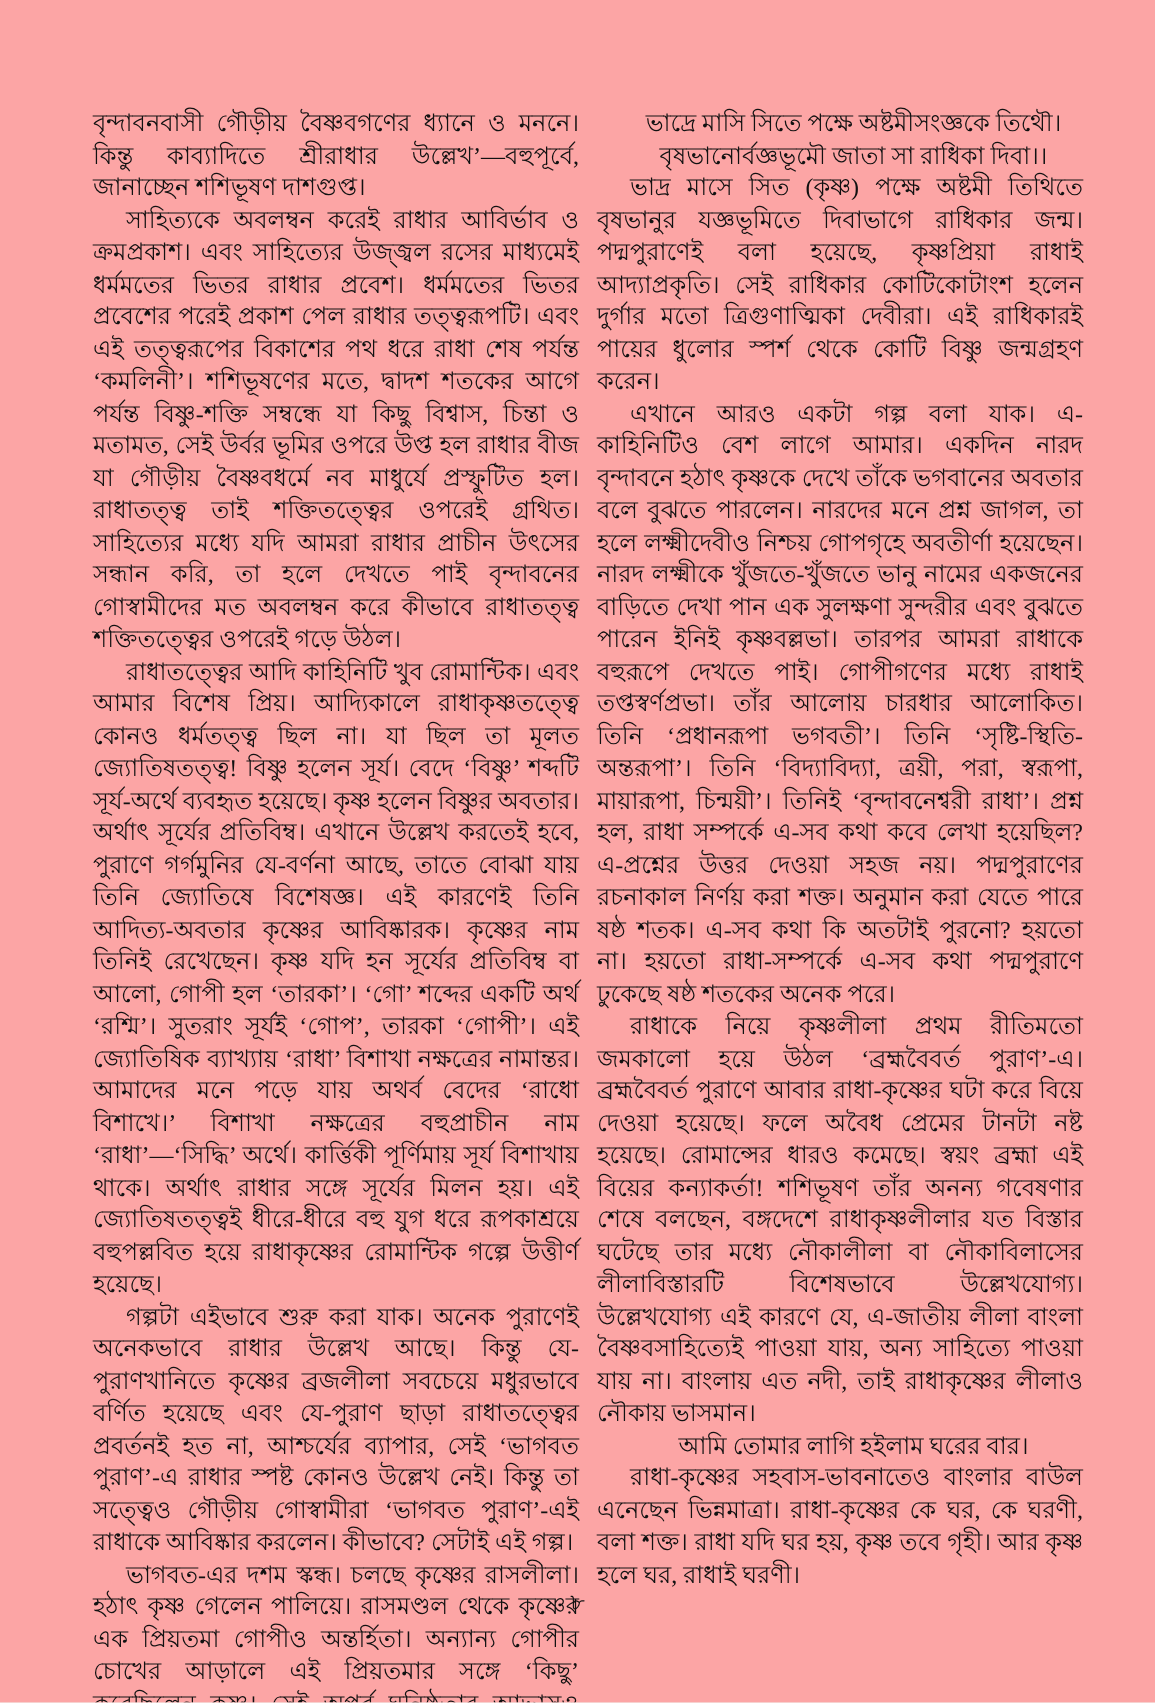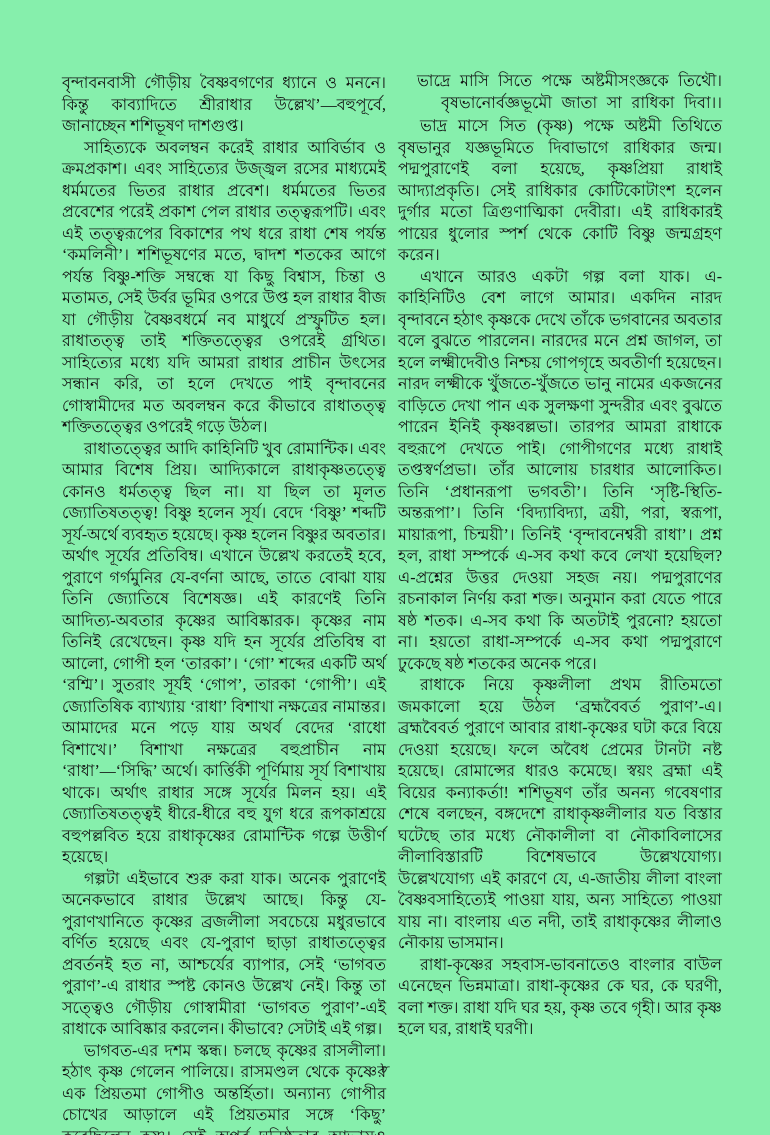--- a/index.html
+++ b/index.html
@@ -5,21 +5,21 @@
   html, body {
     margin: 0;
     padding: 0;
     background: #f3f3f1;
   }
   .page {
     position: relative;
     width: 770px;
     height: 1135px;
     margin: 0 auto;
-    background: #86efac;
+    background: #fca5a5;
     color: #111111;
     font-family: "Liberation Serif", "DejaVu Serif", serif;
     overflow: hidden;
   }
   .columns {
     position: absolute;
     top: 72px;
     left: 62px;
     width: 660px;
     display: flex;
@@ -33,22 +33,21 @@
   }
   .para {
     margin: 0;
   }
   .para.indent {
     text-indent: 22px;
   }
   .verse {
     margin: 0;
     padding-left: 18px;
-    text-align: right;
-    font-family: Liberation Mono, monospace;
+    text-align: center;
   }
   .verse .verse-line {
     text-indent: 0;
   }
   .page-number {
     position: absolute;
     left: 0;
     right: 0;
     top: 1056px;
     text-align: center;
@@ -72,20 +71,21 @@
 
     <div class="col">
       <div class="verse">
         <div class="verse-line">ভাদ্রে মাসি সিতে পক্ষে অষ্টমীসংজ্ঞকে তিথৌ।</div>
         <div class="verse-line">বৃষভানোর্বজ্ঞভূমৌ জাতা সা রাধিকা দিবা।।</div>
       </div>
       <p class="para indent">ভাদ্র মাসে সিত (কৃষ্ণ) পক্ষে অষ্টমী তিথিতে বৃষভানুর যজ্ঞভূমিতে দিবাভাগে রাধিকার জন্ম। পদ্মপুরাণেই বলা হয়েছে, কৃষ্ণপ্রিয়া রাধাই আদ্যাপ্রকৃতি। সেই রাধিকার কোটিকোটাংশ হলেন দুর্গার মতো ত্রিগুণাত্মিকা দেবীরা। এই রাধিকারই পায়ের ধুলোর স্পর্শ থেকে কোটি বিষ্ণু জন্মগ্রহণ করেন।</p>
       <p class="para indent">এখানে আরও একটা গল্প বলা যাক। এ-কাহিনিটিও বেশ লাগে আমার। একদিন নারদ বৃন্দাবনে হঠাৎ কৃষ্ণকে দেখে তাঁকে ভগবানের অবতার বলে বুঝতে পারলেন। নারদের মনে প্রশ্ন জাগল, তা হলে লক্ষ্মীদেবীও নিশ্চয় গোপগৃহে অবতীর্ণা হয়েছেন। নারদ লক্ষ্মীকে খুঁজতে-খুঁজতে ভানু নামের একজনের বাড়িতে দেখা পান এক সুলক্ষণা সুন্দরীর এবং বুঝতে পারেন ইনিই কৃষ্ণবল্লভা। তারপর আমরা রাধাকে বহুরূপে দেখতে পাই। গোপীগণের মধ্যে রাধাই তপ্তস্বর্ণপ্রভা। তাঁর আলোয় চারধার আলোকিত। তিনি ‘প্রধানরূপা ভগবতী’। তিনি ‘সৃষ্টি-স্থিতি-অন্তরূপা’। তিনি ‘বিদ্যাবিদ্যা, ত্রয়ী, পরা, স্বরূপা, মায়ারূপা, চিন্ময়ী’। তিনিই ‘বৃন্দাবনেশ্বরী রাধা’। প্রশ্ন হল, রাধা সম্পর্কে এ-সব কথা কবে লেখা হয়েছিল? এ-প্রশ্নের উত্তর দেওয়া সহজ নয়। পদ্মপুরাণের রচনাকাল নির্ণয় করা শক্ত। অনুমান করা যেতে পারে ষষ্ঠ শতক। এ-সব কথা কি অতটাই পুরনো? হয়তো না। হয়তো রাধা-সম্পর্কে এ-সব কথা পদ্মপুরাণে ঢুকেছে ষষ্ঠ শতকের অনেক পরে।</p>
       <p class="para indent">রাধাকে নিয়ে কৃষ্ণলীলা প্রথম রীতিমতো জমকালো হয়ে উঠল ‘ব্রহ্মবৈবর্ত পুরাণ’-এ। ব্রহ্মবৈবর্ত পুরাণে আবার রাধা-কৃষ্ণের ঘটা করে বিয়ে দেওয়া হয়েছে। ফলে অবৈধ প্রেমের টানটা নষ্ট হয়েছে। রোমান্সের ধারও কমেছে। স্বয়ং ব্রহ্মা এই বিয়ের কন্যাকর্তা! শশিভূষণ তাঁর অনন্য গবেষণার শেষে বলছেন, বঙ্গদেশে রাধাকৃষ্ণলীলার যত বিস্তার ঘটেছে তার মধ্যে নৌকালীলা বা নৌকাবিলাসের লীলাবিস্তারটি বিশেষভাবে উল্লেখযোগ্য। উল্লেখযোগ্য এই কারণে যে, এ-জাতীয় লীলা বাংলা বৈষ্ণবসাহিত্যেই পাওয়া যায়, অন্য সাহিত্যে পাওয়া যায় না। বাংলায় এত নদী, তাই রাধাকৃষ্ণের লীলাও নৌকায় ভাসমান।</p>
       <div class="verse">
+        <div class="verse-line">আমি তোমার লাগি হইলাম ঘরের বার।</div>
       </div>
       <p class="para indent">রাধা-কৃষ্ণের সহবাস-ভাবনাতেও বাংলার বাউল এনেছেন ভিন্নমাত্রা। রাধা-কৃষ্ণের কে ঘর, কে ঘরণী, বলা শক্ত। রাধা যদি ঘর হয়, কৃষ্ণ তবে গৃহী। আর কৃষ্ণ হলে ঘর, রাধাই ঘরণী।</p>
 
     </div>
 
   </div>
 
   <div class="page-number">৮</div>
 </div>
 

